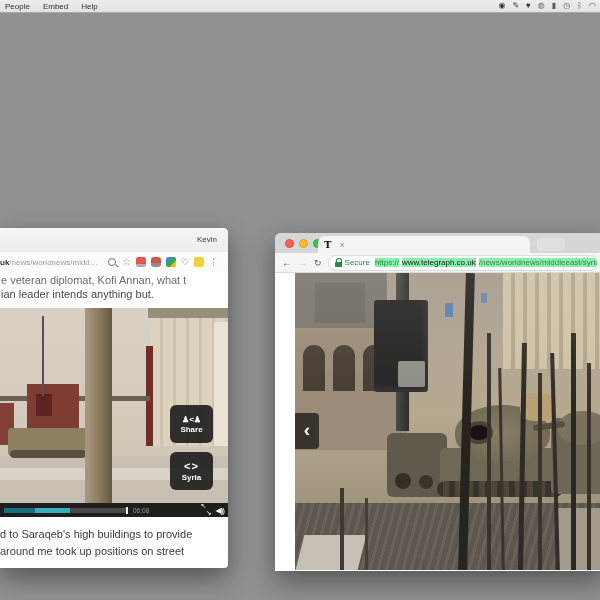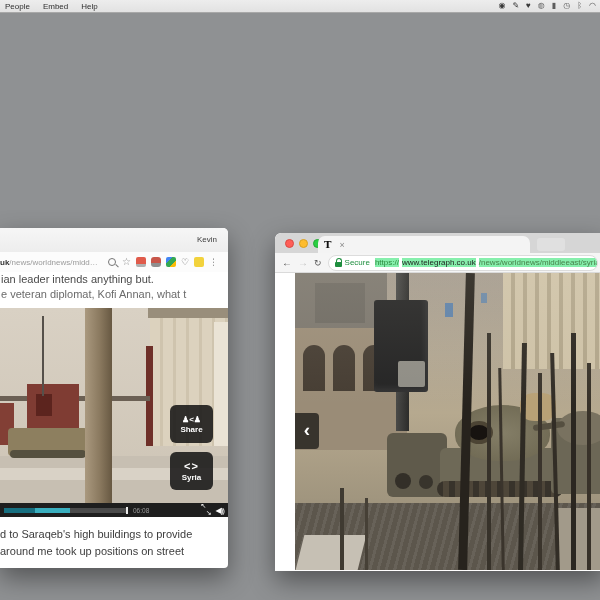--- a/index.html
+++ b/index.html
@@ -186,22 +186,22 @@
     <span class="lw-url"><b>uk</b><span>/news/worldnews/midd…</span></span>
     <span class="mag"></span>
     <span class="star">☆</span>
     <span class="ext ext1"></span>
     <span class="ext ext2"></span>
     <span class="ext ext3"></span>
     <span class="ext ext-heart">♡</span>
     <span class="ext ext-yellow"></span>
     <span class="dots">⋮</span>
   </div>
+  <div class="article-line article-top">e veteran diplomat, Kofi Annan, what t</div>
   <div class="article-line">ian leader intends anything but.</div>
-  <div class="article-line article-top">e veteran diplomat, Kofi Annan, what t</div>
 
   <div class="video">
     <div class="vs v-sky"></div>
     <div class="vs v-bldg-r"></div>
     <div class="vs v-eave"></div>
     <div class="vs v-maroon"></div>
     <div class="vs v-pillar"></div>
     <div class="vs v-fence"></div>
     <div class="vs v-red"></div>
     <div class="vs v-redwin"></div>

